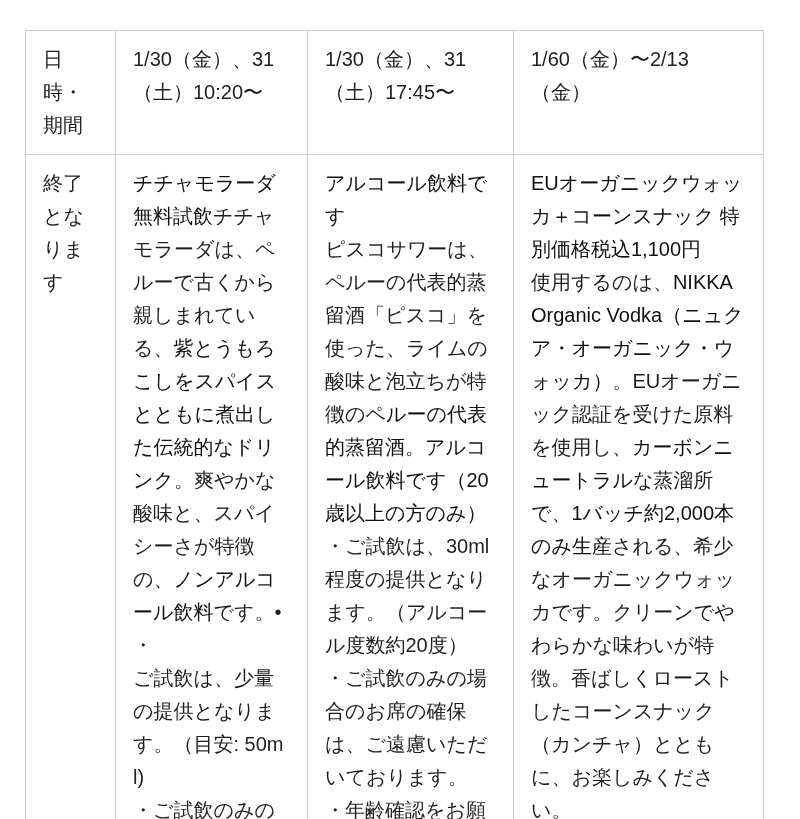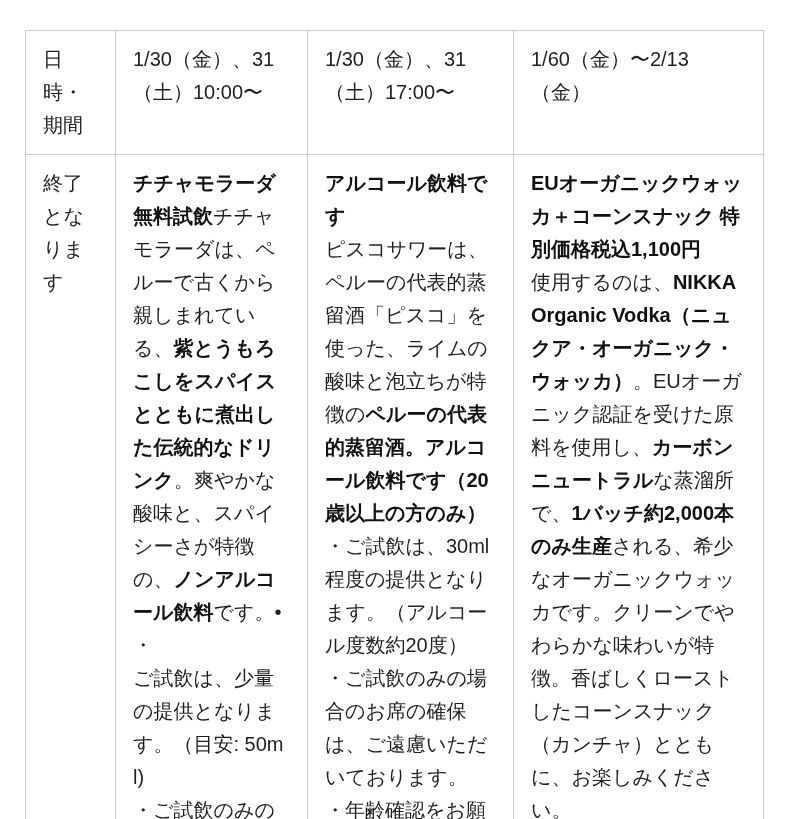--- a/index.html
+++ b/index.html
@@ -32,40 +32,40 @@
   .info-table td {
     border: 1px solid #cccccc;
     vertical-align: top;
     text-align: left;
     padding: 12px 17px;
     font-weight: normal;
     word-break: break-all;
     overflow-wrap: break-word;
   }
   .info-table strong {
-    font-weight: bold;
+    font-weight: normal;
     color: #111111;
   }
 </style>
 </head>
 <body>
 
 <div class="page">
   <table class="info-table">
     <colgroup>
       <col class="c-head">
       <col class="c-1">
       <col class="c-2">
       <col class="c-3">
     </colgroup>
     <tbody>
       <tr>
         <th>日時・期間</th>
-        <td><span>1/30（金）、31（土）10:00〜</span></td>
-        <td><span>1/30（金）、31（土）17:00〜</span></td>
+        <td><span>1/30（金）、31（土）10:20〜</span></td>
+        <td><span>1/30（金）、31（土）17:45〜</span></td>
         <td><span>1/60（金）〜2/13（金）</span></td>
       </tr>
       <tr>
         <th>終了となります</th>
         <td><strong>チチャモラーダ無料試飲</strong><span>チチャモラーダは、ペルーで古くから親しまれている、</span><strong>紫とうもろこしをスパイスとともに煮出した伝統的なドリンク</strong><span>。爽やかな酸味と、スパイシーさが特徴の、</span><strong>ノンアルコール飲料</strong><span>です。•　・<br>ご試飲は、少量の提供となります。（目安: 50ml)<br>・ご試飲のみの場合のお席の確保は、ご遠慮いただいております。<br>・無料試飲は各日数量限定（目安：30〜50名様）※なくなり次第、終了となります。</span></td>
         <td><strong>アルコール飲料です</strong><span><br>ピスコサワーは、ペルーの代表的蒸留酒「ピスコ」を使った、ライムの酸味と泡立ちが特徴の</span><strong>ペルーの代表的蒸留酒。アルコール飲料です（20歳以上の方のみ）</strong><span><br>・ご試飲は、30ml程度の提供となります。（アルコール度数約20度）<br>・ご試飲のみの場合のお席の確保は、ご遠慮いただいております。<br>・年齢確認をお願いする場合がございます。<br>・無料試飲は各日数量限定（目安：30〜50名様）※なくなり次第、終了となります。</span></td>
         <td><strong>EUオーガニックウォッカ＋コーンスナック 特別価格税込1,100円</strong><span><br>使用するのは、</span><strong>NIKKA Organic Vodka（ニュクア・オーガニック・ウォッカ）</strong><span>。EUオーガニック認証を受けた原料を使用し、</span><strong>カーボンニュートラル</strong><span>な蒸溜所で、</span><strong>1バッチ約2,000本のみ生産</strong><span>される、希少なオーガニックウォッカです。クリーンでやわらかな味わいが特徴。香ばしくローストしたコーンスナック（カンチャ）とともに、お楽しみください。<br>・30ml *丸氷またはソーダ水サービス(通常:ソーダ100円、丸氷200円)<br>・カバーチャージはございません。<br>アルコール飲料（20歳以上限定）<br>・年齢確認をお願いする場合がございます。</span></td>
       </tr>
     </tbody>
   </table>

